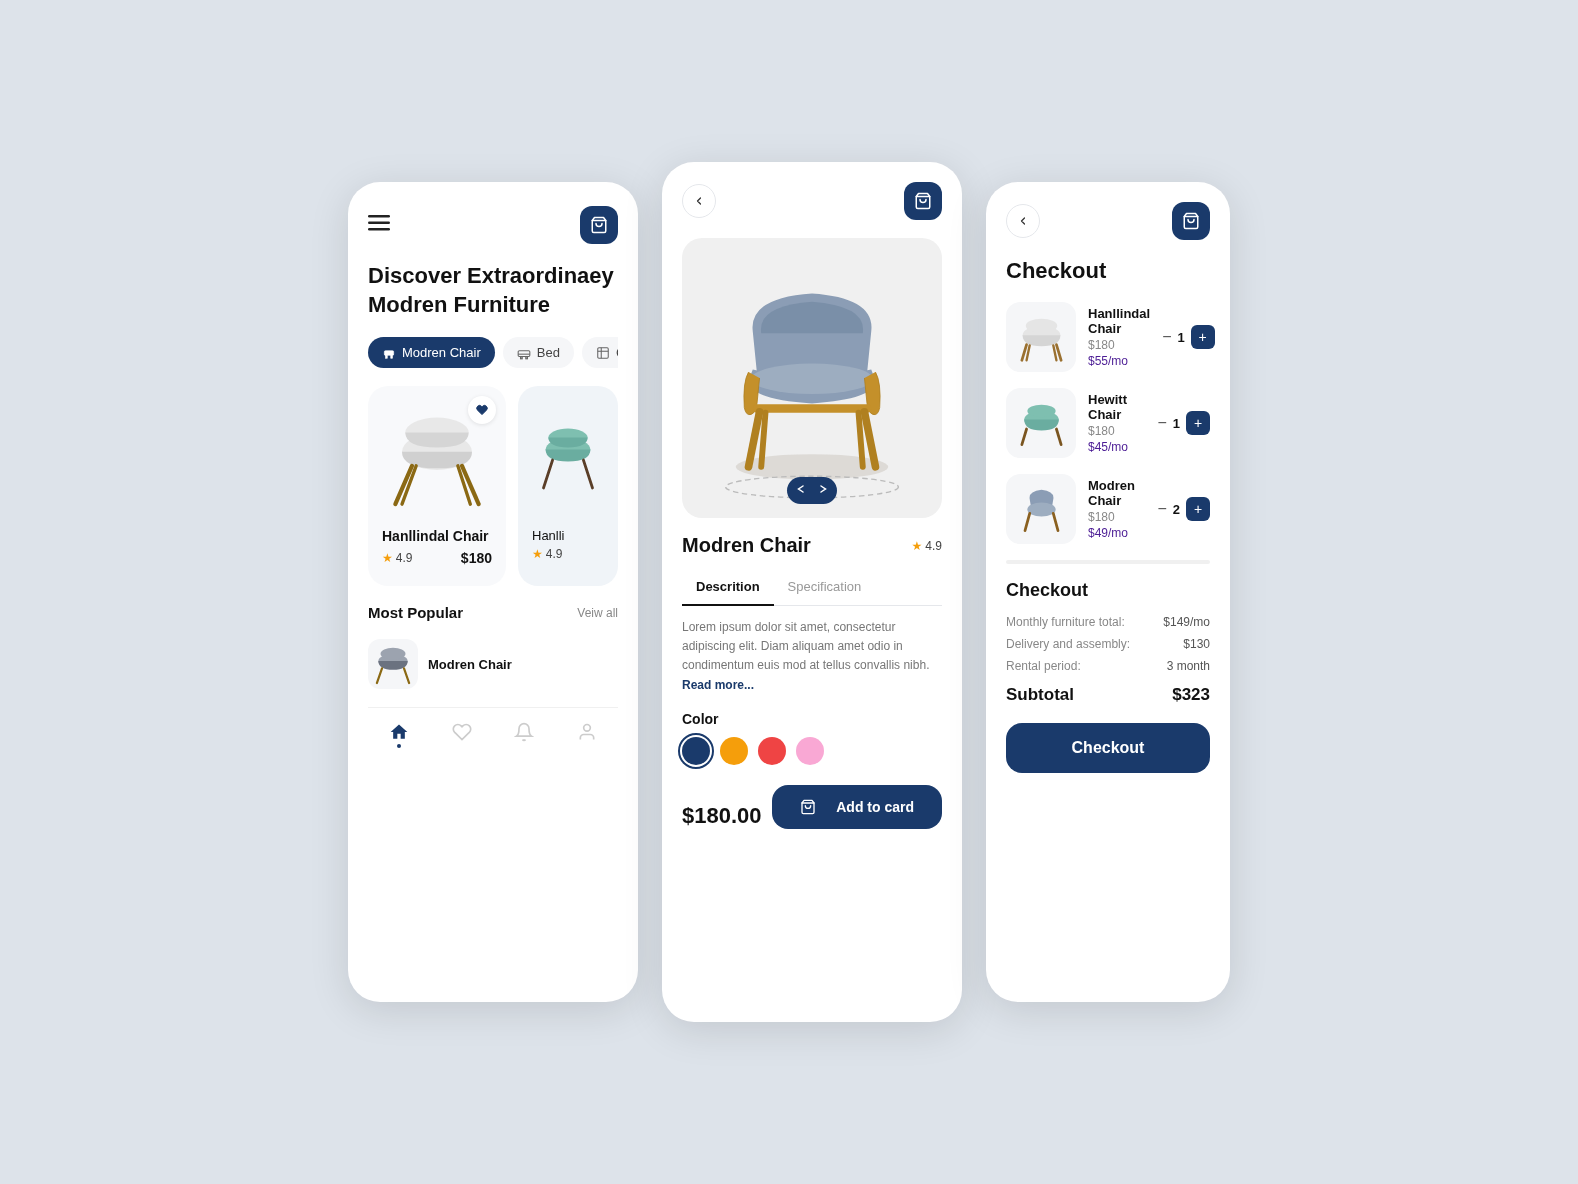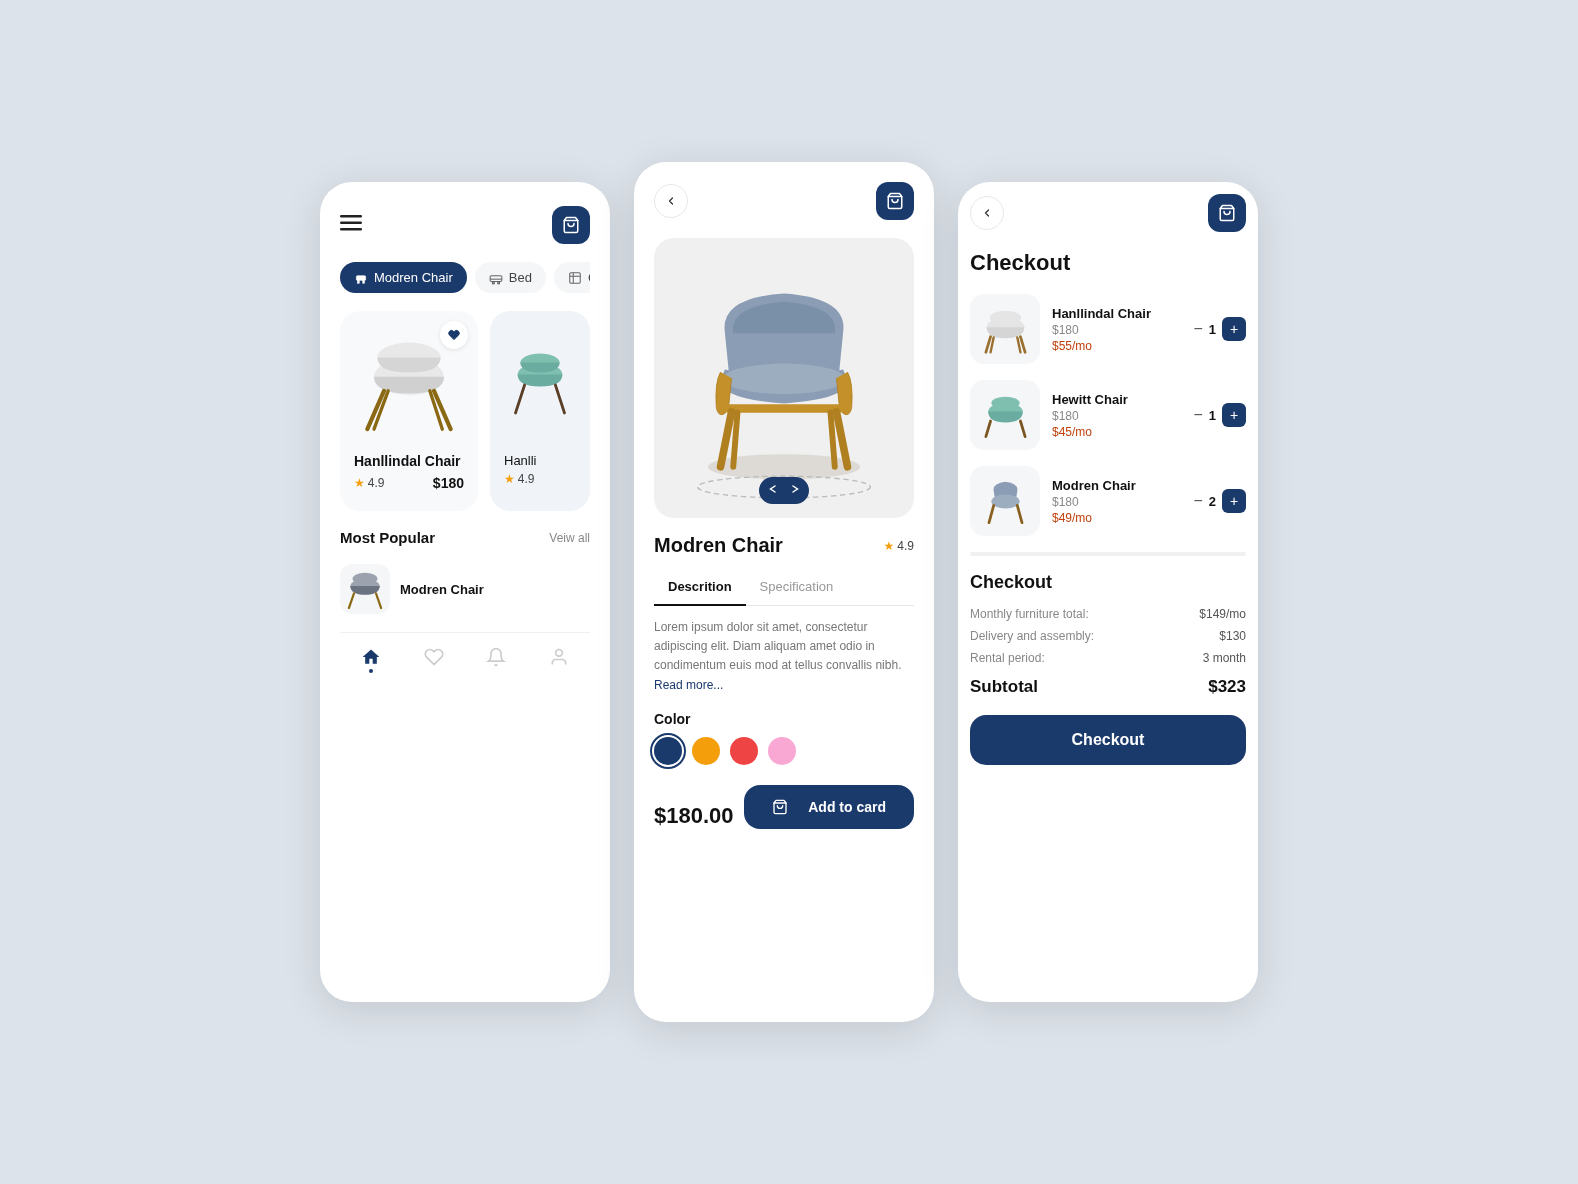--- a/index.html
+++ b/index.html
@@ -31,23 +31,23 @@
       width: 290px;
       min-height: 820px;
       padding: 24px 20px;
     }
     .screen2 {
       width: 300px;
       min-height: 860px;
       padding: 20px;
     }
     .screen3 {
-      width: 300px;
+      width: 244px;
       min-height: 820px;
-      padding: 12px;
+      padding: 20px;
     }
 
     
     .header-row {
       display: flex;
       justify-content: space-between;
       align-items: center;
       margin-bottom: 18px;
     }
     .cart-btn {
@@ -335,21 +335,21 @@
     }
     .description-text {
       font-size: 12px;
       color: #777;
       line-height: 1.6;
       margin-bottom: 16px;
     }
     .read-more {
       color: #1a3a6b;
       cursor: pointer;
-      font-weight: 400;
+      font-weight: 700;
     }
     .color-section {
       margin-bottom: 20px;
     }
     .color-label {
       font-size: 14px;
       font-weight: 700;
       color: #111;
       margin-bottom: 10px;
     }
@@ -423,21 +423,21 @@
       color: #111;
       margin-bottom: 2px;
     }
     .cart-item-price {
       font-size: 12px;
       color: #888;
       margin-bottom: 2px;
     }
     .cart-item-mo {
       font-size: 12px;
-      color: #c2410c;
+      color: #4c1d95;
     }
     .cart-qty {
       display: flex;
       align-items: center;
       gap: 6px;
     }
     .qty-minus {
       font-size: 16px;
       color: #555;
       cursor: pointer;
@@ -532,20 +532,21 @@
       </div>
       <div class="cart-btn">
         <svg width="18" height="18" viewBox="0 0 24 24" fill="none" stroke="white" stroke-width="2" stroke-linecap="round" stroke-linejoin="round">
           <path d="M6 2L3 6v14a2 2 0 002 2h14a2 2 0 002-2V6l-3-4z"></path>
           <line x1="3" y1="6" x2="21" y2="6"></line>
           <path d="M16 10a4 4 0 01-8 0"></path>
         </svg>
       </div>
     </div>
 
+    <h1 class="headline">Discover Extraordinaey Modren Furniture</h1>
 
 
     <div class="cat-tabs">
       <div class="cat-tab active">
         <svg width="14" height="14" viewBox="0 0 24 24" fill="white" stroke="white" stroke-width="1">
           <rect x="4" y="8" width="16" height="8" rx="2"></rect>
           <rect x="6" y="16" width="3" height="5"></rect>
           <rect x="15" y="16" width="3" height="5"></rect>
         </svg>
         <span>Modren Chair</span>

